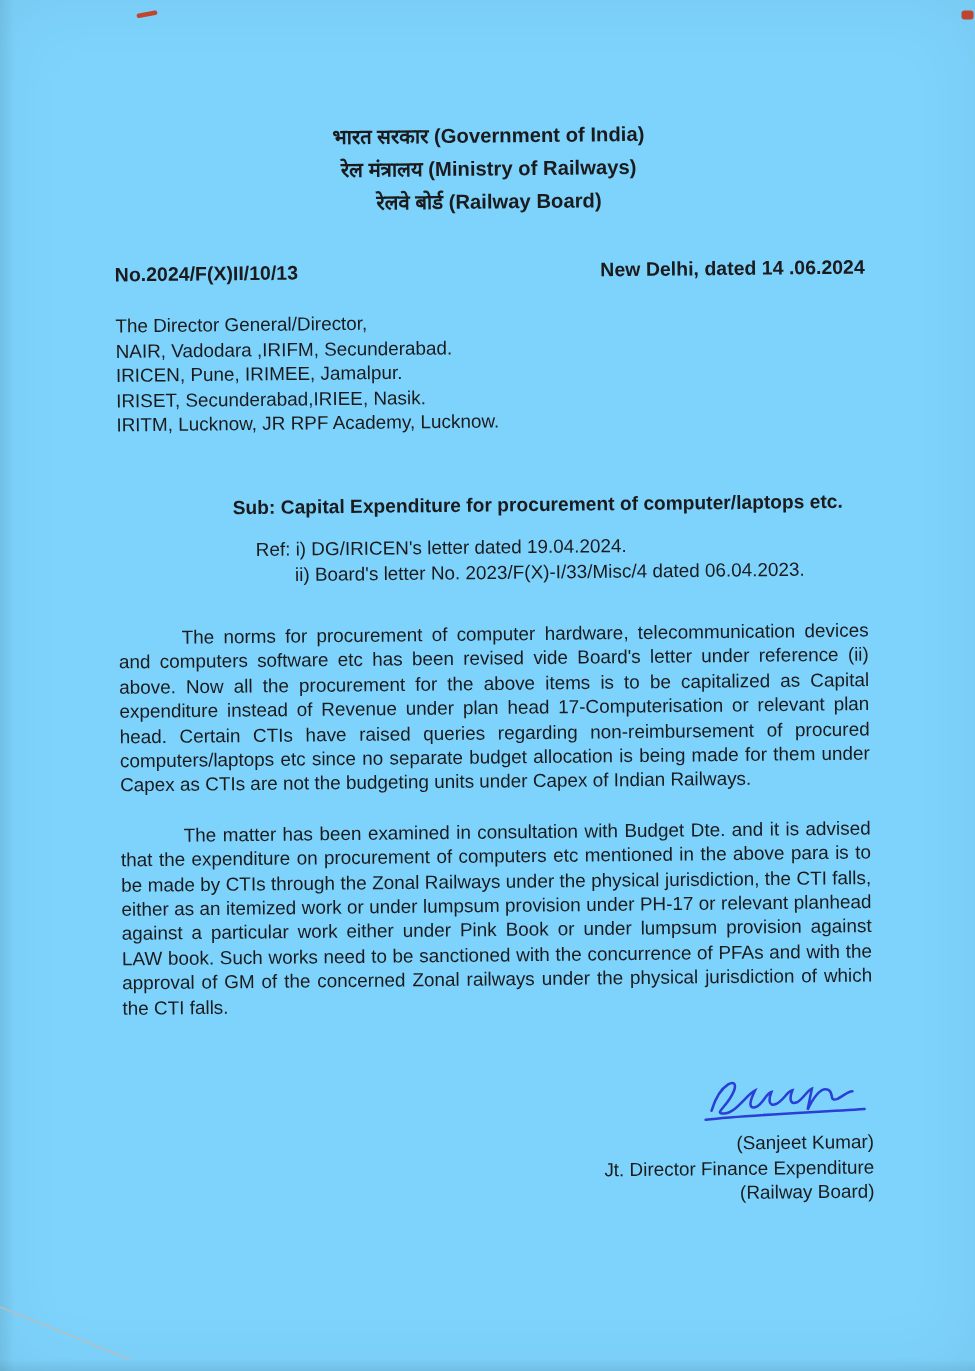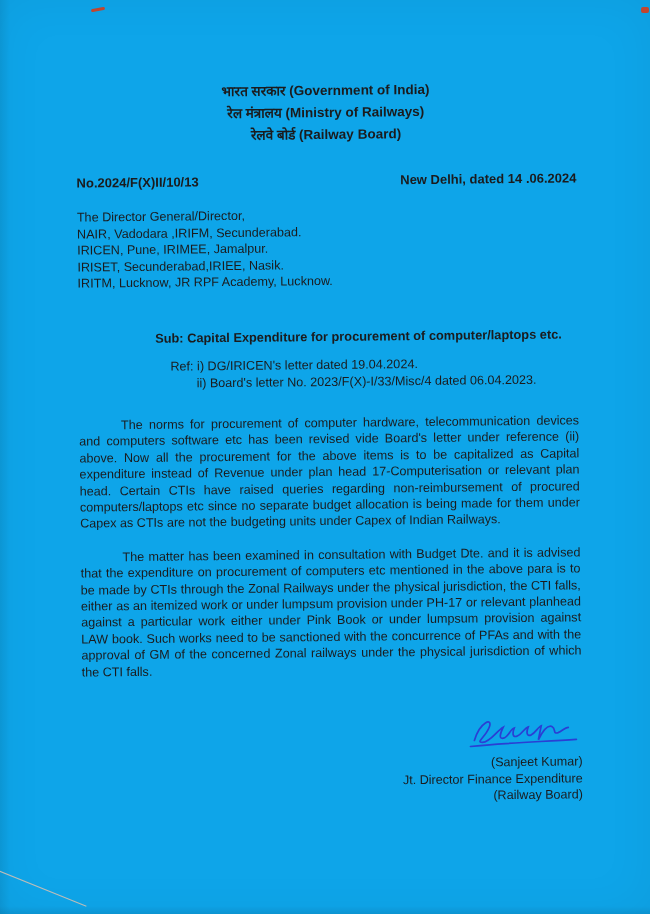--- a/index.html
+++ b/index.html
@@ -4,21 +4,21 @@
 <style>
   html, body { margin: 0; padding: 0; }
   body {
     width: 650px; height: 914px;
     background: #d6d6d2;
     font-family: "Liberation Sans", "DejaVu Sans", sans-serif;
   }
   .page {
     position: relative;
     width: 650px; height: 914px;
-    background: #0ea5e9;
+    background: #7dd3fc;
     overflow: hidden;
     color: #1b1b1d;
     box-shadow: inset 0 0 50px rgba(0,0,0,0.05);
   }
   .content {
     position: absolute; top: 0; left: 0; right: 0;
     padding: 80px 72px 0 78px;
     transform: rotate(-0.6deg);
     transform-origin: 50% 40%;
   }

